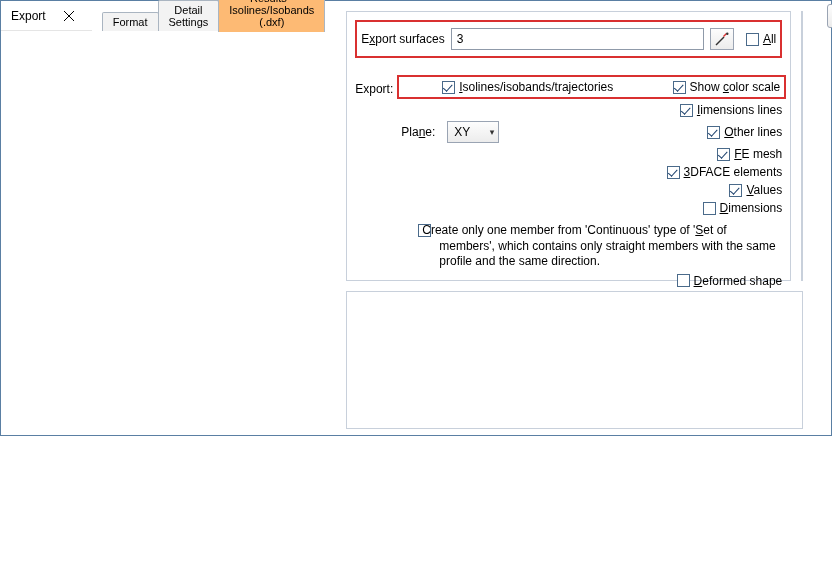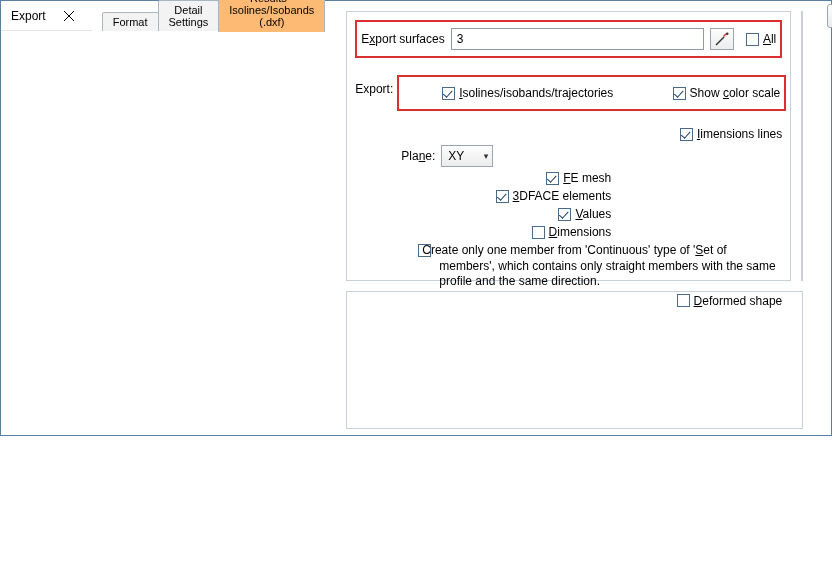--- a/index.html
+++ b/index.html
@@ -136,25 +136,25 @@
     grid-template-columns: 210px 1fr;
     column-gap: 0;
     row-gap: 4px;
     align-items: center;
   }
   .highlight-wrap {
     grid-column: 1 / 3;
     display: grid;
     grid-template-columns: 210px 1fr;
     border: 2px solid #d93030;
-    padding: 9px 4px;
-    align-items: center;
-    margin: -3px -4px 12px -4px;
-  }
-  .plane-row { display:flex; align-items:center; gap:6px; }
+    padding: 3px 4px;
+    align-items: center;
+    margin: -3px -4px 0 -4px;
+  }
+  .plane-row { display:flex; align-items:center; gap:12px; }
   .plane-select {
     width: 52px; height: 22px;
     border: 1px solid #9aa4b3;
     background: linear-gradient(#fdfdfd,#ececec);
     display: flex; align-items:center; justify-content: space-between;
     padding: 0 4px 0 6px;
     cursor: pointer;
   }
   .plane-select .arrow { font-size: 9px; color:#333; }
   .full-span { grid-column: 1 / 3; }
@@ -258,20 +258,24 @@
               <span><span class="mn">I</span><span>imensions lines</span></span>
             </label>
             <div class="plane-row">
               <span class="lbl"><span>Pla</span><span class="mn">n</span><span>e:</span></span>
               <div class="plane-select">
                 <span>XY</span>
                 <span class="arrow">▾</span>
               </div>
             </div>
 
+            <label class="chk-wrap">
+              <span class="chk checked"></span>
+              <span><span class="mn">O</span><span>ther lines</span></span>
+            </label>
             <div></div>
 
             <label class="chk-wrap">
               <span class="chk checked"></span>
               <span><span class="mn">F</span><span>E mesh</span></span>
             </label>
             <div></div>
 
             <label class="chk-wrap">
               <span class="chk checked"></span>

